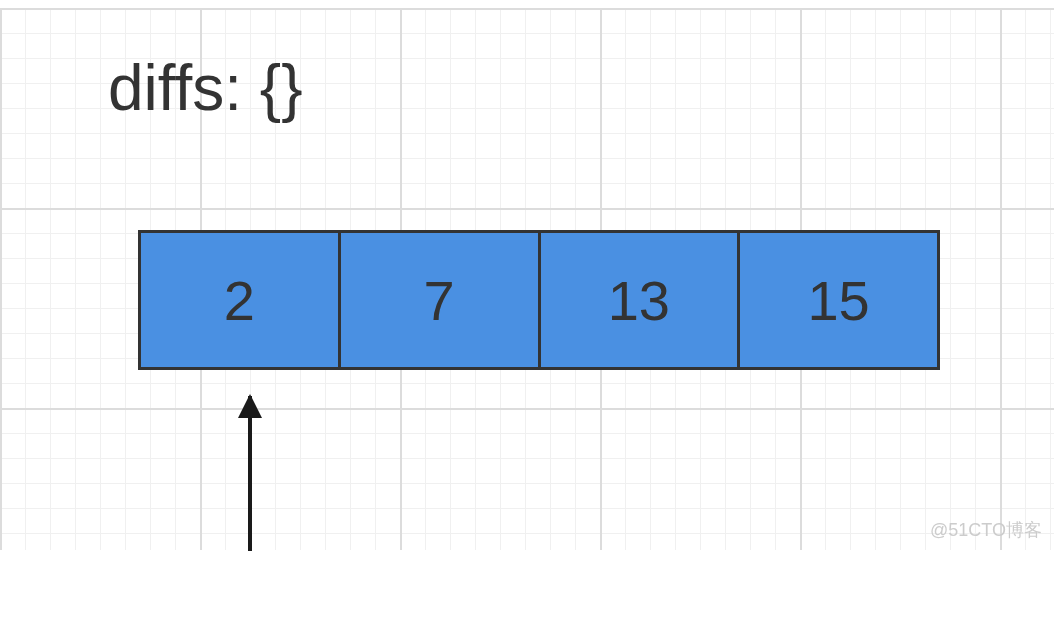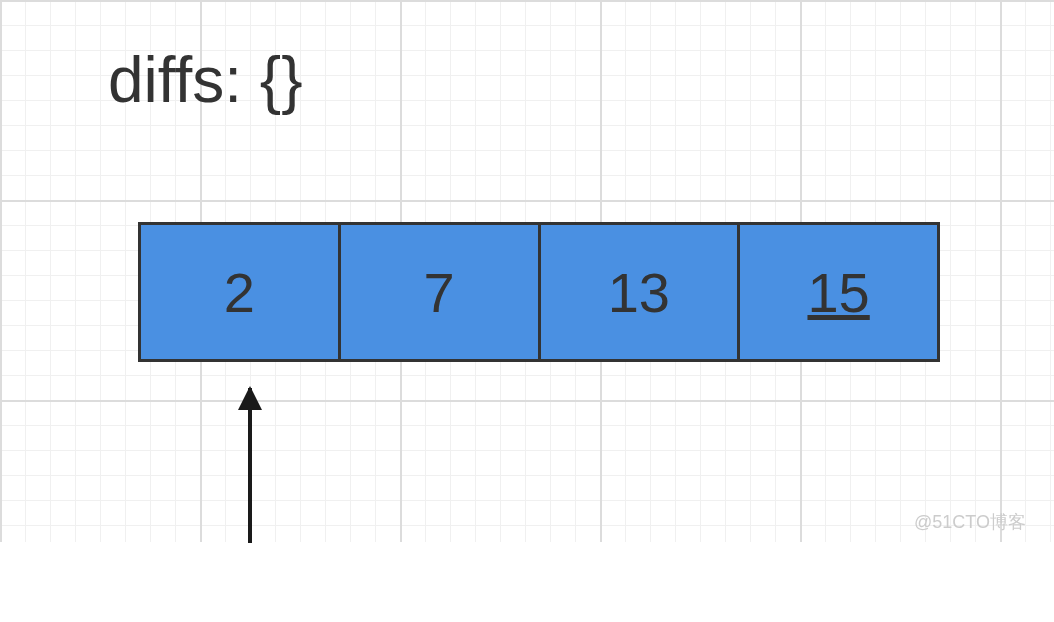--- a/index.html
+++ b/index.html
@@ -26,20 +26,21 @@
       
       linear-gradient(to right, #f0f0f0 0, #f0f0f0 1px, transparent 1px),
       
       linear-gradient(to bottom, #f0f0f0 0, #f0f0f0 1px, transparent 1px);
     background-size:
       200px 200px,
       200px 200px,
       25px 25px,
       25px 25px;
     background-position: 0 0, 0 0, 0 0, 0 0;
+    margin-top: 8px;
   }
 
   .diffs-label {
     position: absolute;
     left: 108px;
     top: 48px;
     font-size: 64px;
     line-height: 1;
     color: #333333;
     font-weight: 400;
@@ -61,21 +62,20 @@
     background: #4a90e2;
     display: flex;
     align-items: center;
     justify-content: center;
     font-size: 56px;
     color: #333333;
     box-sizing: border-box;
   }
   .cell:last-child {
     border-right: 3px solid #333333;
-    text-decoration: underline;
   }
 
   .pointer {
     position: absolute;
     left: 248px;
     top: 388px;
     width: 4px;
     height: 155px;
     background: #1a1a1a;
   }
@@ -87,21 +87,21 @@
     transform: translateX(-50%);
     width: 0;
     height: 0;
     border-left: 12px solid transparent;
     border-right: 12px solid transparent;
     border-bottom: 24px solid #1a1a1a;
   }
 
   .watermark {
     position: absolute;
-    right: 28px;
+    right: 12px;
     bottom: 8px;
     font-size: 18px;
     color: #cccccc;
     user-select: none;
   }
 </style>
 </head>
 <body>
 
 <div class="canvas">

